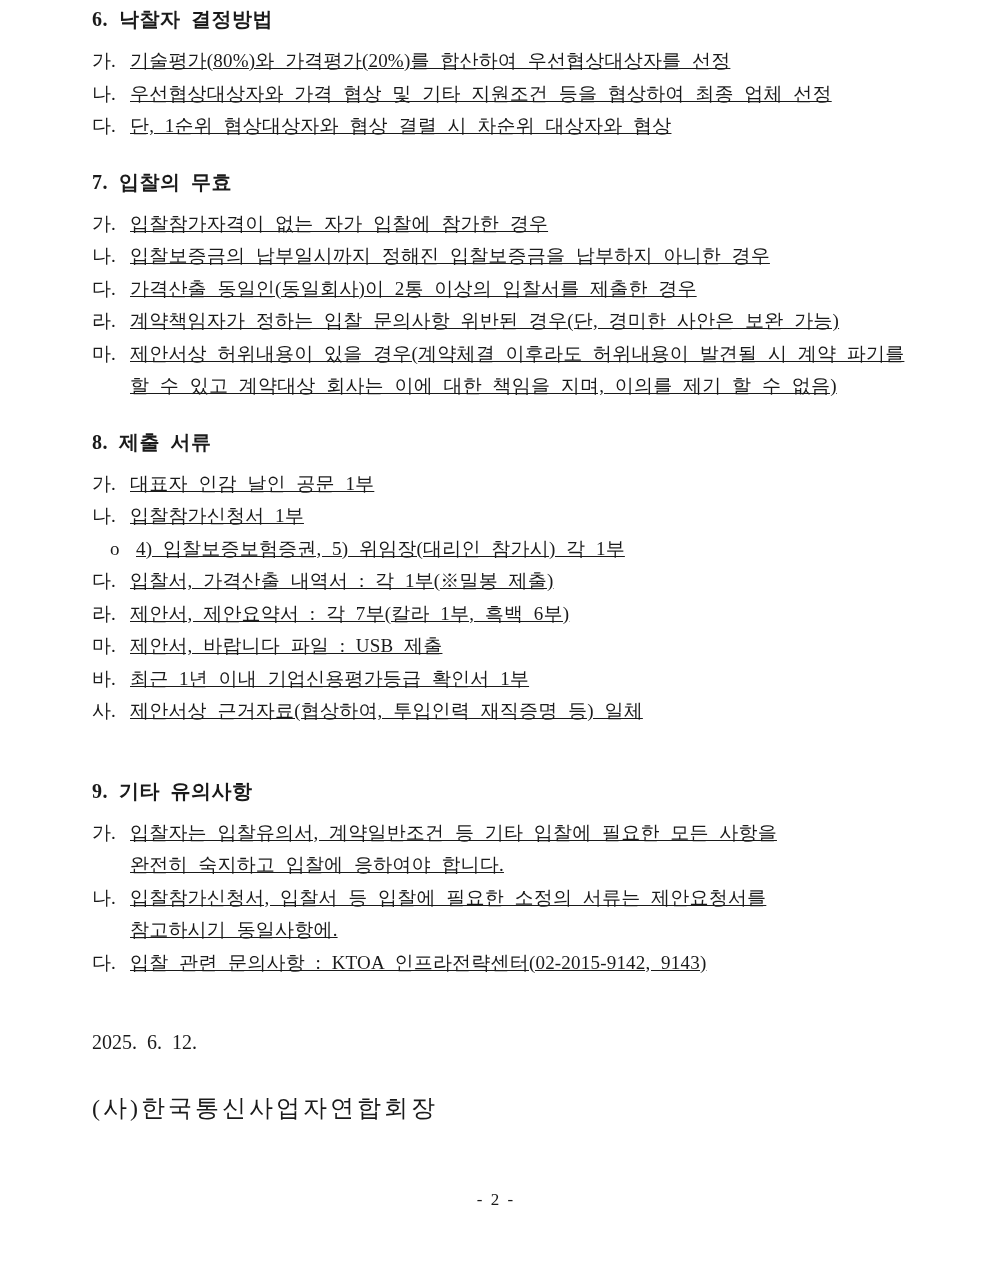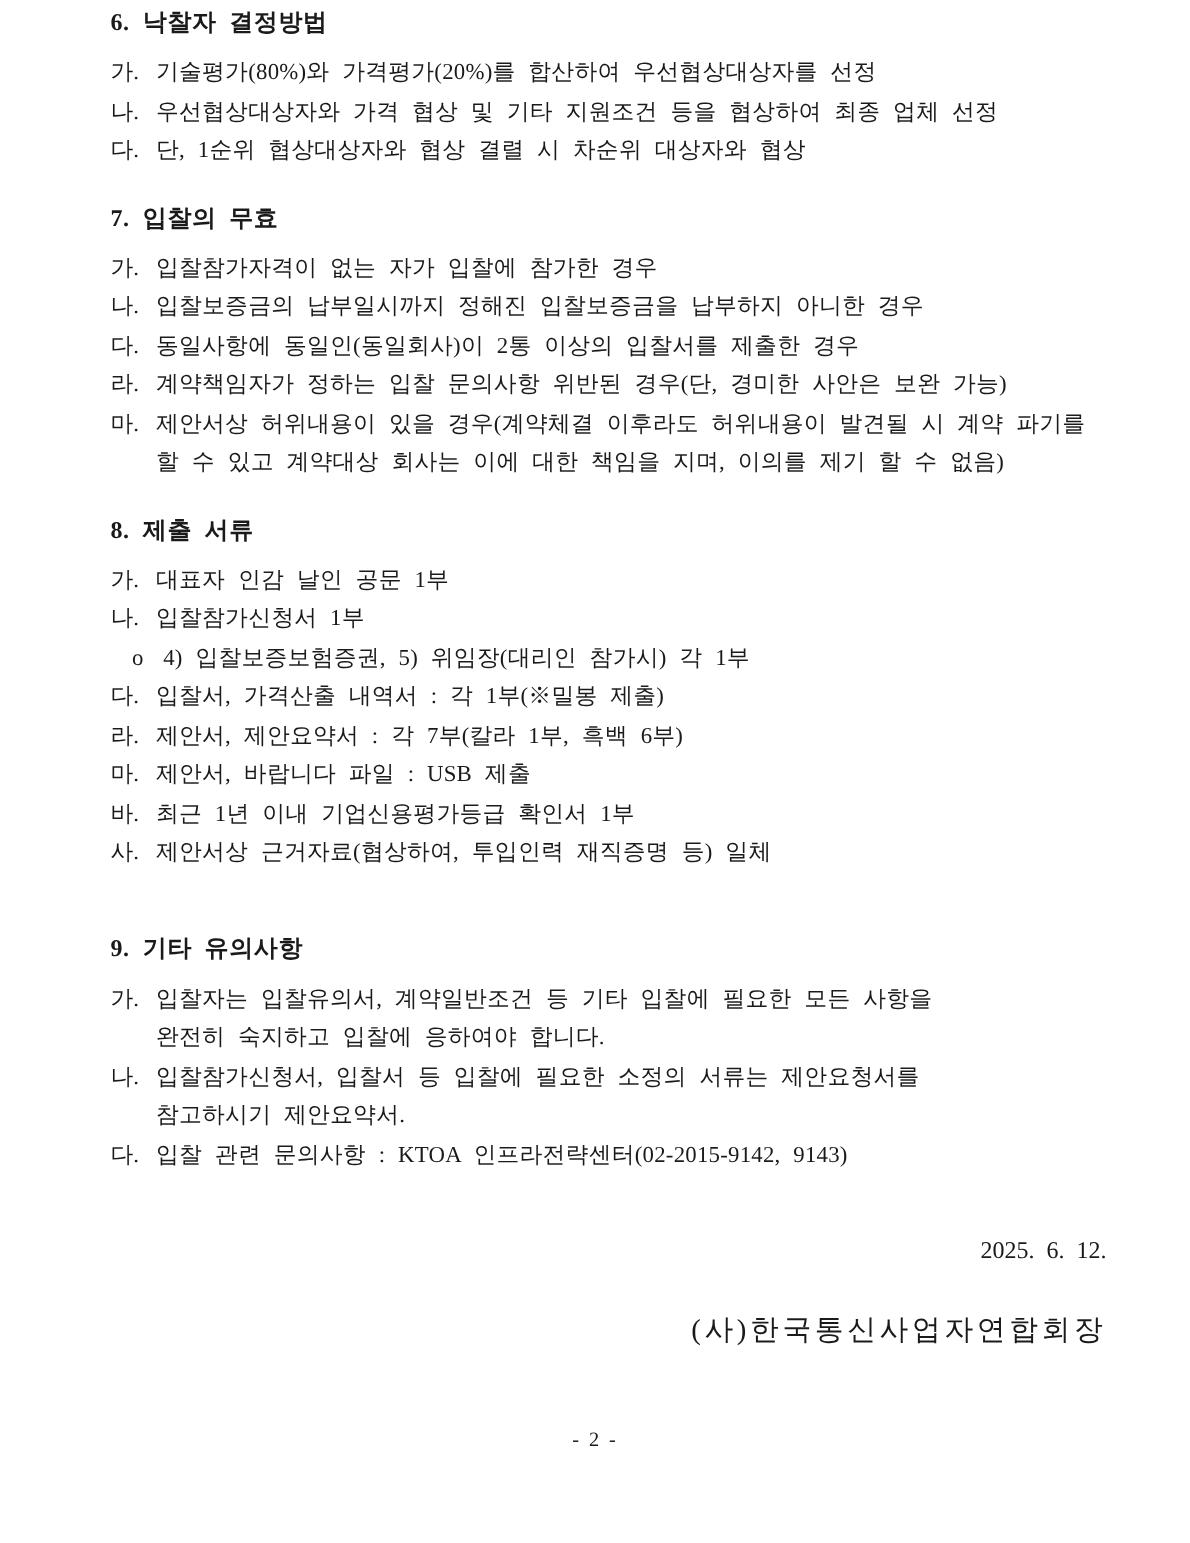--- a/index.html
+++ b/index.html
@@ -40,35 +40,36 @@
   .item {
     display: flex;
     align-items: flex-start;
     line-height: 32.5px;
   }
   .item .label {
     flex: 0 0 38px;
   }
   .item .text {
     flex: 1;
+    text-decoration: underline;
   }
   .item .line {
     display: block;
     word-spacing: 0.3em;
     letter-spacing: 0.2px;
   }
   .item .line:empty { display: none; }
   .item.sub {
     margin-left: 18px;
   }
   .item.sub .label {
     flex: 0 0 26px;
   }
   .closing {
-    text-align: right;
+    text-align: left;
   }
   .date-line {
     margin-top: 52px;
     font-size: 20px;
     word-spacing: 0.25em;
   }
   .signature-line {
     margin-top: 38px;
     font-size: 24px;
     letter-spacing: 3px;
@@ -128,21 +129,21 @@
         </div>
         <div class="item">
           <span class="label">나.</span>
           <span class="text">
             <span class="line">입찰보증금의 납부일시까지 정해진 입찰보증금을 납부하지 아니한 경우</span>
           </span>
         </div>
         <div class="item">
           <span class="label">다.</span>
           <span class="text">
-            <span class="line">동일사항에 동일인(동일회사)이 2통 이상의 입찰서를 제출한 경우</span>
+            <span class="line">가격산출 동일인(동일회사)이 2통 이상의 입찰서를 제출한 경우</span>
           </span>
         </div>
         <div class="item">
           <span class="label">라.</span>
           <span class="text">
             <span class="line">계약책임자가 정하는 입찰 문의사항 위반된 경우(단, 경미한 사안은 보완 가능)</span>
           </span>
         </div>
         <div class="item">
           <span class="label">마.</span>
@@ -219,21 +220,21 @@
           <span class="label">가.</span>
           <span class="text">
             <span class="line">입찰자는 입찰유의서, 계약일반조건 등 기타 입찰에 필요한 모든 사항을</span>
             <span class="line">완전히 숙지하고 입찰에 응하여야 합니다.</span>
           </span>
         </div>
         <div class="item">
           <span class="label">나.</span>
           <span class="text">
             <span class="line">입찰참가신청서, 입찰서 등 입찰에 필요한 소정의 서류는 제안요청서를</span>
-            <span class="line">참고하시기 제안요약서.</span>
+            <span class="line">참고하시기 동일사항에.</span>
           </span>
         </div>
         <div class="item">
           <span class="label">다.</span>
           <span class="text">
             <span class="line">입찰 관련 문의사항 : KTOA 인프라전략센터(02-2015-9142, 9143)</span>
           </span>
         </div>
       </div>
     </section>

